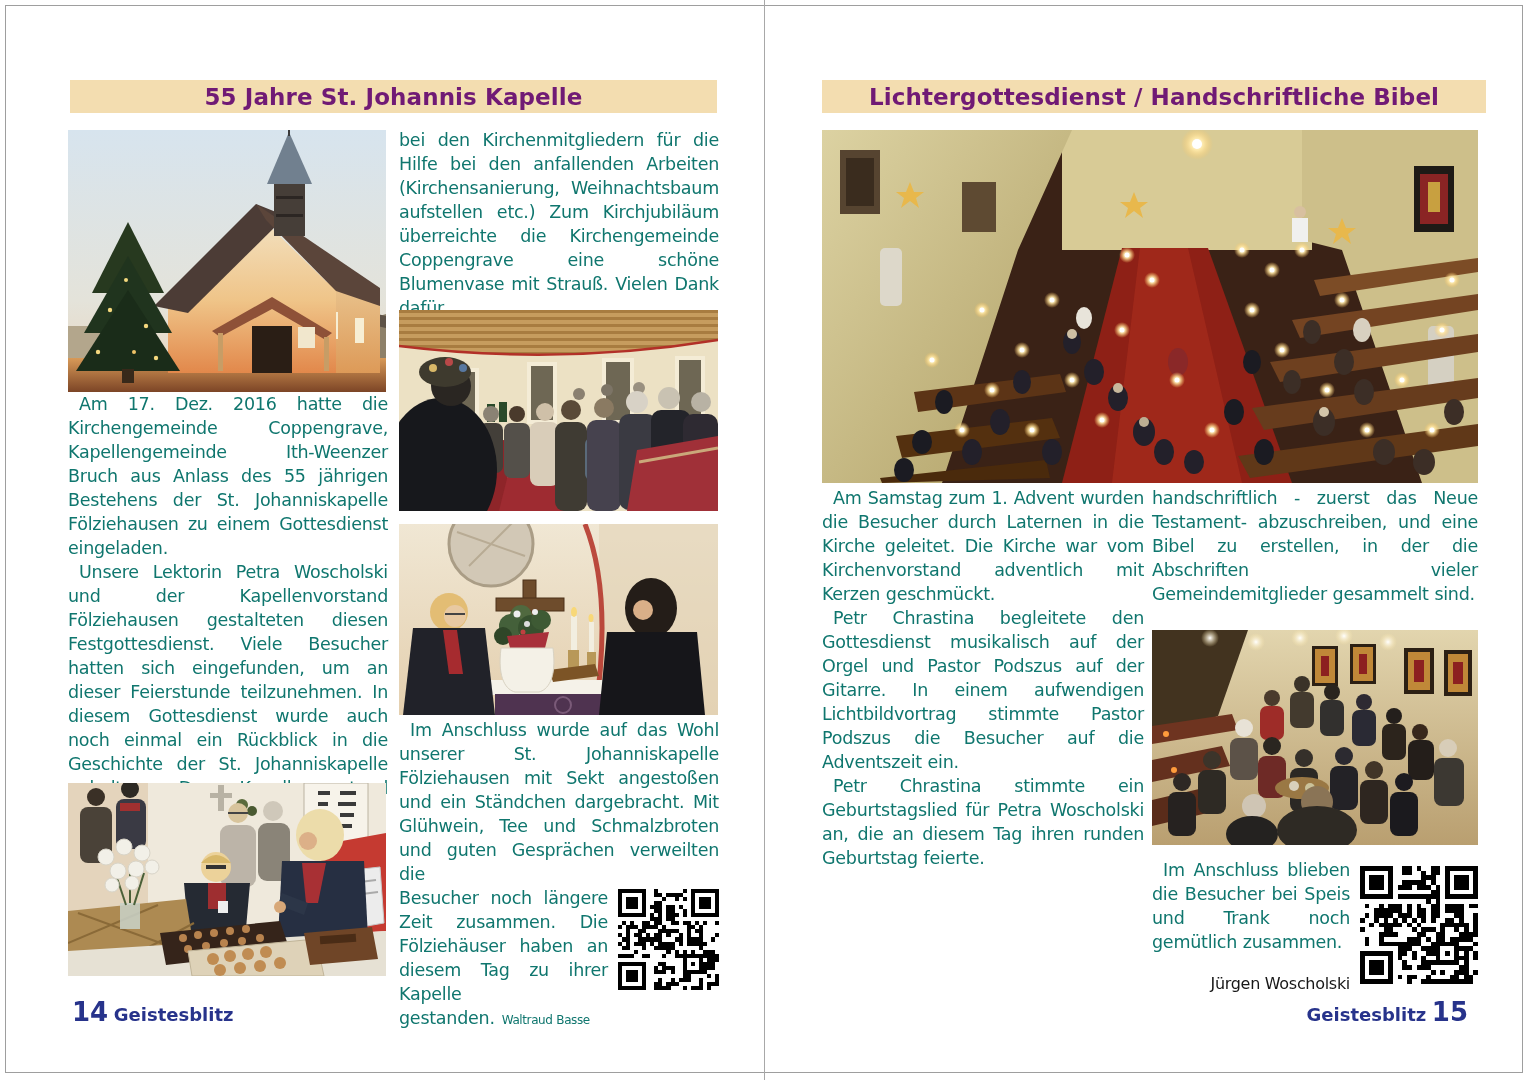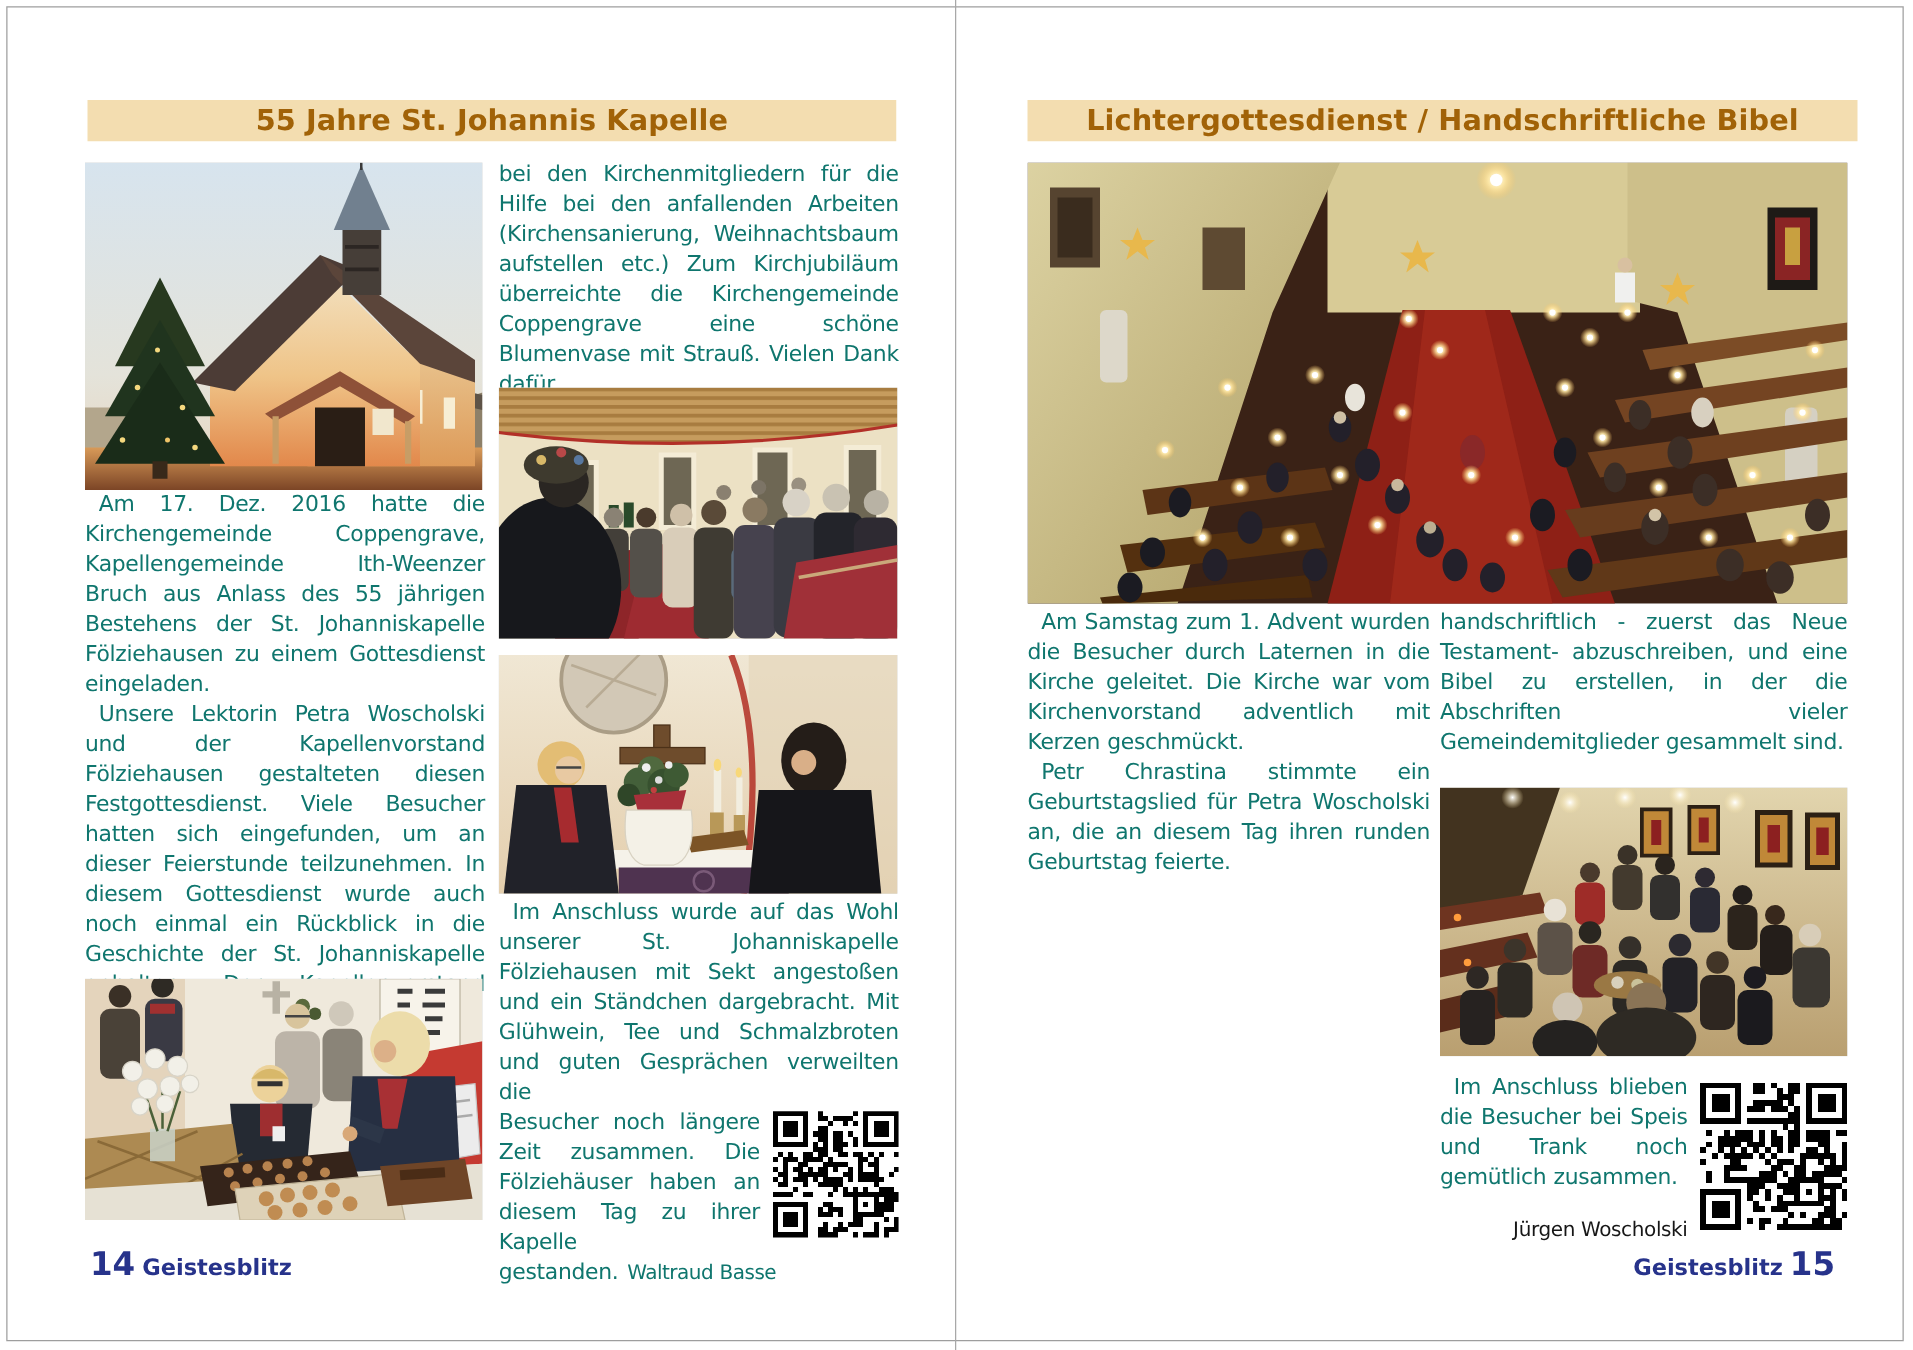--- a/index.html
+++ b/index.html
@@ -2,24 +2,24 @@
 <html><head>
 <meta charset="utf-8">
 <style>
   *{margin:0;padding:0;box-sizing:border-box}
   html,body{width:1530px;height:1080px;background:#ffffff;overflow:hidden}
   body{font-family:"DejaVu Sans","Liberation Sans",sans-serif;color:#161616;position:relative}
   .frame{position:absolute;left:5px;top:5px;right:7px;bottom:7px;border:1px solid #9e9e9e;pointer-events:none}
   .gutter{position:absolute;left:764px;top:0;bottom:0;width:1px;background:#a8a8a8}
   .abs{position:absolute}
   .header-bar{position:absolute;height:33px;background:#f3ddb0;display:flex;align-items:center;justify-content:center}
-  .header-bar h1{font-size:23px;font-weight:bold;color:#a16207;letter-spacing:.1px;white-space:nowrap}
+  .header-bar h1{font-size:23px;font-weight:bold;color:#701a75;letter-spacing:.1px;white-space:nowrap}
   .bt{font-size:17.5px;line-height:24px;text-align:justify;letter-spacing:-.25px;word-spacing:.4px;color:#0f766e}
   .ind{text-indent:11px}
-  .author{font-size:16px;letter-spacing:-.4px;margin-left:7px}
+  .author{font-size:12px;letter-spacing:-.4px;margin-left:7px}
   .author-line{font-size:16px;letter-spacing:-.3px;text-align:right;padding-right:2px;margin-top:20px;color:#171717}
   .photo{position:absolute;overflow:hidden;background:#ddd}
   .photo svg{display:block;width:100%;height:100%}
   .qr{background:#fff}
   .qr svg{display:block;width:100%;height:100%}
   .qr-float-l{float:right;width:101px;height:101px;margin:3px 0 0 10px}
   .qr-float-r{float:right;width:118px;height:118px;margin:8px 0 0 10px}
   .footer{position:absolute;top:997px;color:#27338b;font-weight:bold;white-space:nowrap}
   .footer .num{font-size:26px}
   .footer .word{font-size:18px}
@@ -669,20 +669,21 @@
 <circle cx="110" cy="230" r="8" fill="url(#g_glow)"></circle>
         <circle cx="110" cy="230" r="2.5" fill="#fff"></circle>
 <circle cx="160" cy="180" r="8" fill="url(#g_glow)"></circle>
         <circle cx="160" cy="180" r="2.5" fill="#fff"></circle>
 </g>
 </svg>
 </div>
 
 <div class="abs" style="left:822px;top:486px;width:322px">
   <p class="bt ind">Am Samstag zum 1. Advent wurden die Besucher durch Laternen in die Kirche geleitet. Die Kirche war vom Kirchenvorstand adventlich mit Kerzen geschmückt.</p>
+  <p class="bt ind">Petr Chrastina begleitete den Gottesdienst musikalisch auf der Orgel und Pastor Podszus auf der Gitarre. In einem aufwendigen Lichtbildvortrag stimmte Pastor Podszus die Besucher auf die Adventszeit ein.</p>
   <p class="bt ind">Petr Chrastina stimmte ein Geburtstagslied für Petra Woscholski an, die an diesem Tag ihren runden Geburtstag feierte.</p>
 </div>
 
 <div class="abs" style="left:1152px;top:486px;width:326px">
   <p class="bt">handschriftlich - zuerst das Neue Testament- abzuschreiben, und eine Bibel zu erstellen, in der die Abschriften vieler Gemeindemitglieder gesammelt sind.</p>
 </div>
 
 <div class="photo" style="left:1152px;top:630px;width:326px;height:215px">
 <svg viewBox="0 0 326 215" preserveAspectRatio="none">
 <defs>

